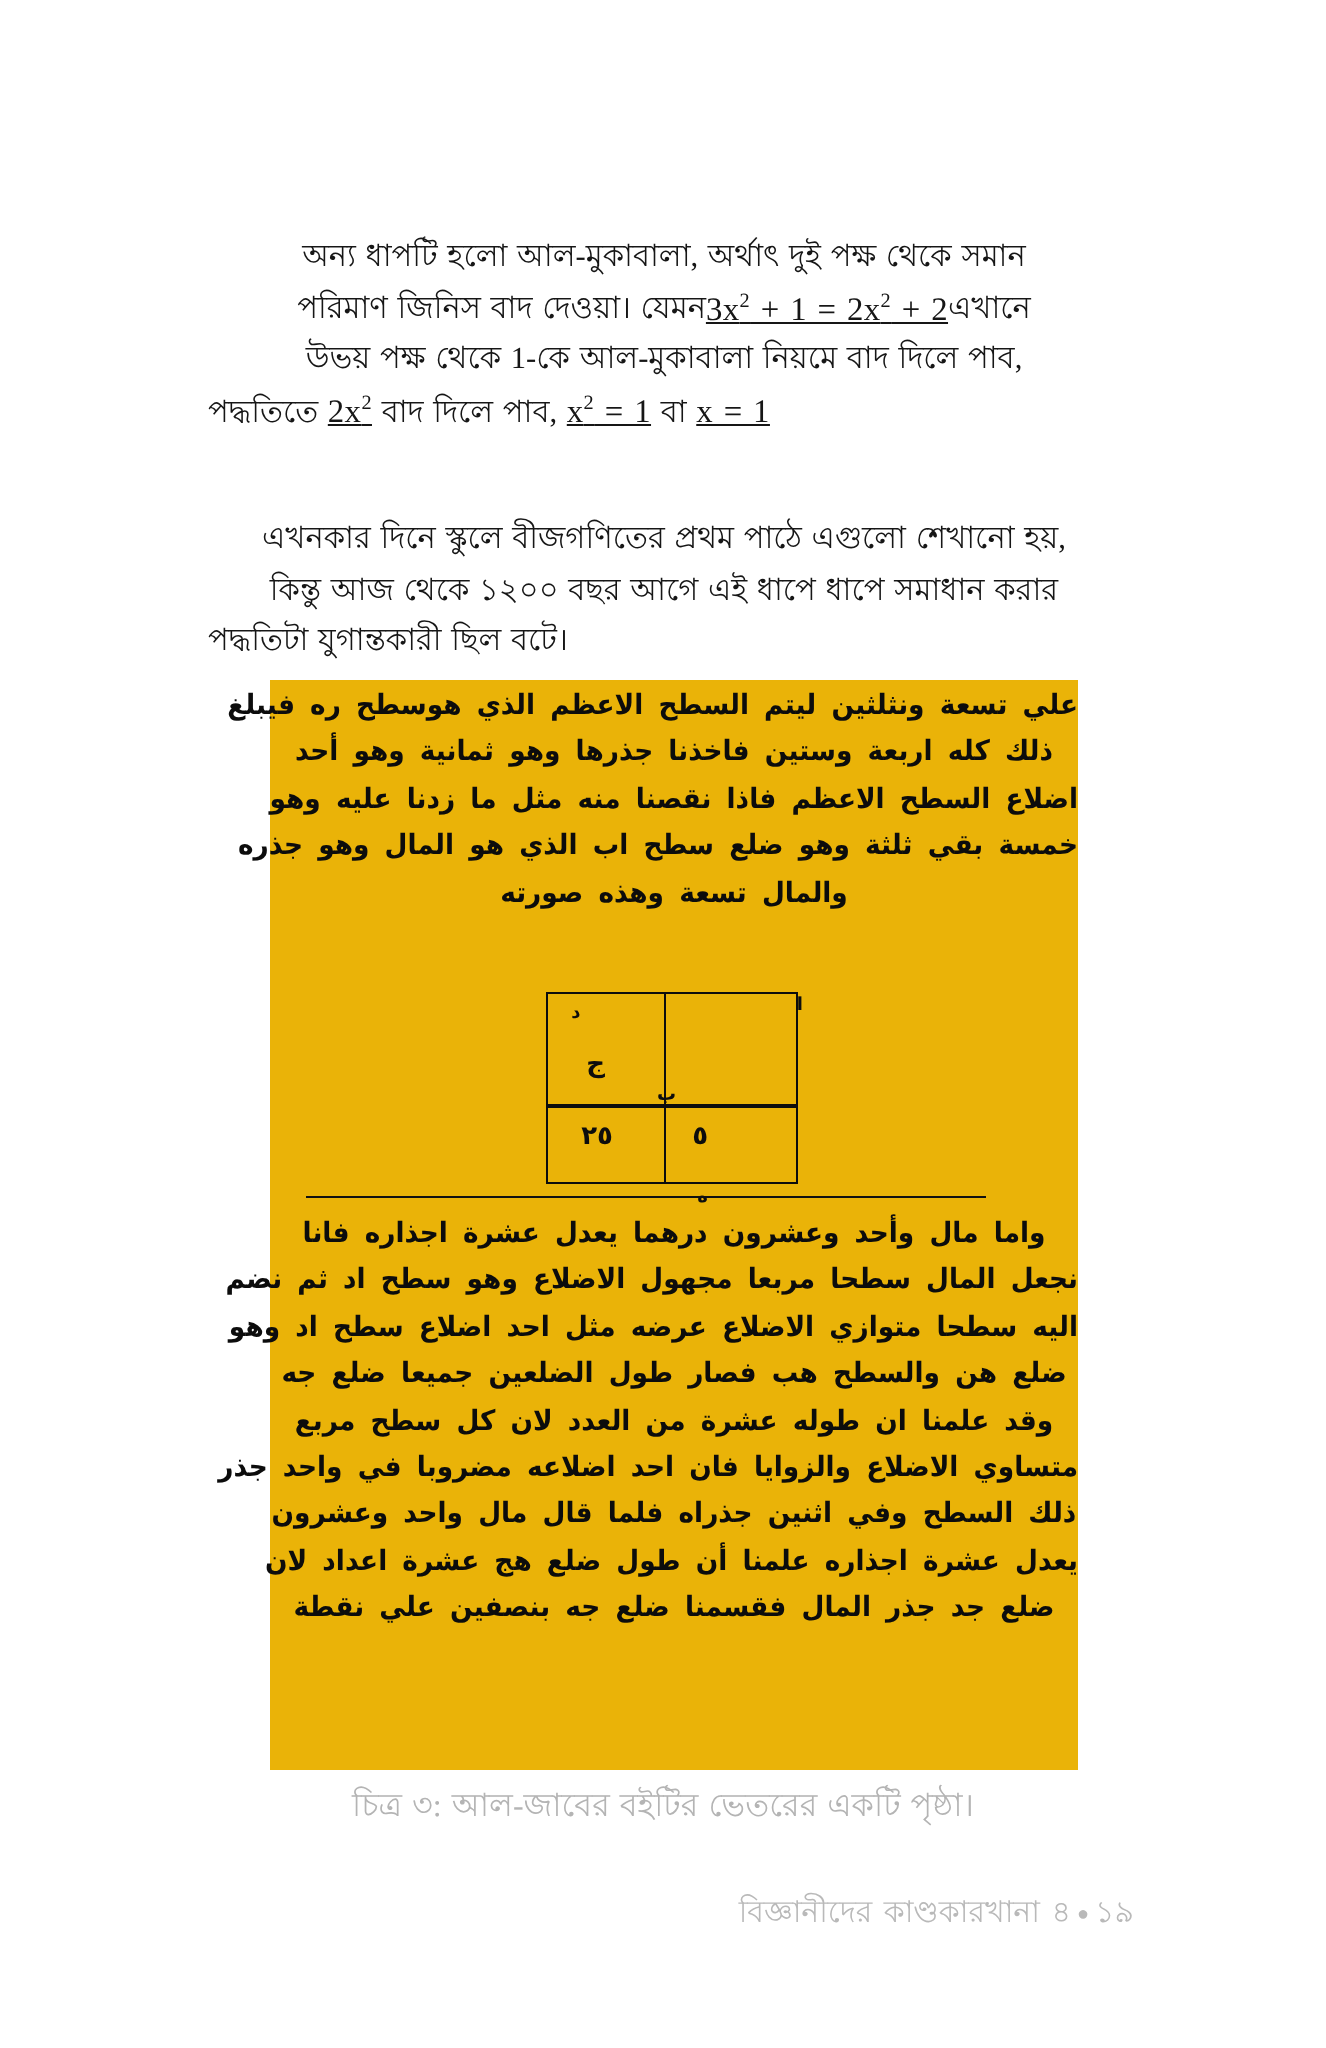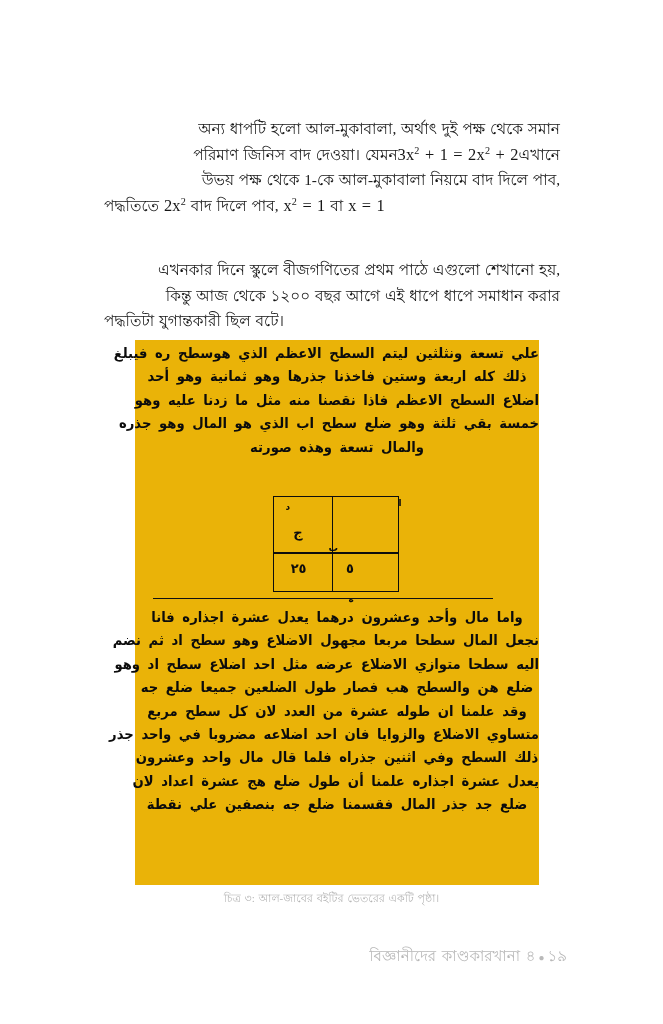--- a/index.html
+++ b/index.html
@@ -24,26 +24,27 @@
     color:#161616;
     text-align:justify;
     text-justify:inter-word;
     word-spacing:1px;
   }
   #para-1{top:116px;}
   #para-2{top:257px;}
   .body-text .line{display:block;white-space:nowrap;}
   .body-text .line.justify{
     display:flex;
-    justify-content:flex-end;
+    justify-content:center;
   }
   .mathtext{
     font-family:"Liberation Serif","DejaVu Serif",serif;
     font-size:16.4px;
     letter-spacing:.2px;
+    text-decoration:underline;
   }
   .mathtext sup{font-size:.62em;vertical-align:super;line-height:0;}
 
   
   .figure{
     position:absolute;
     left:135px;
     top:340px;
     width:404px;
     height:545px;
@@ -126,21 +127,21 @@
   .lbl-5{left:58%;top:68%;font-size:13px;}
   .lbl-bot{left:60%;bottom:-13%;font-size:9px;}
 
   
   .caption{
     position:absolute;
     left:0;right:0;
     top:890px;
     text-align:center;
     font-family:"Liberation Serif", serif;
-    font-size:11px;
+    font-size:16px;
     color:#b4b4b4;
     word-spacing:1px;
   }
 
   
   .footer{
     position:absolute;
     right:96px;
     top:944px;
     font-family:"Liberation Serif", serif;

